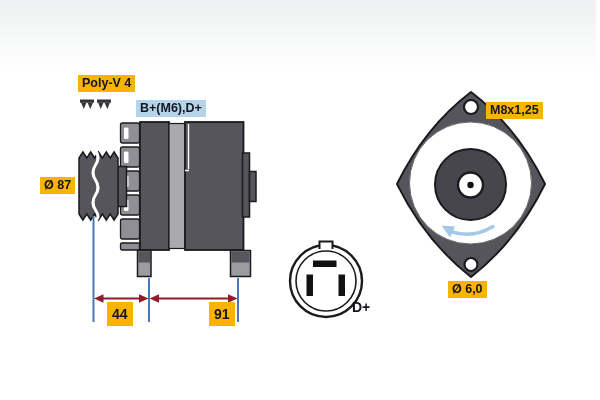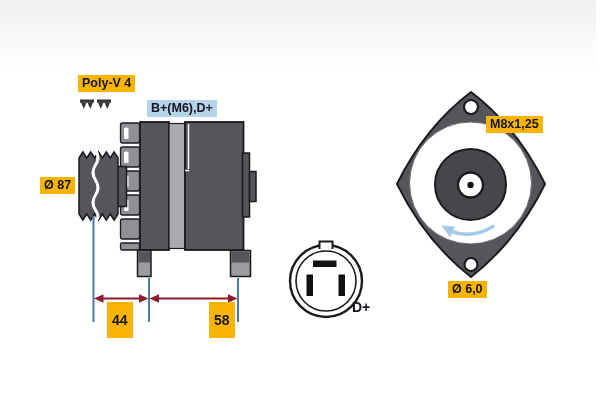--- a/index.html
+++ b/index.html
@@ -21,22 +21,22 @@
   .stage{
     position:relative;width:596px;height:400px;overflow:hidden;
     background:linear-gradient(180deg,#eef0f1 0%,#fafbfb 12%,#ffffff 18%);
   }
   .drawing{position:absolute;left:0;top:0;}
   .label{
     position:absolute;font-weight:bold;color:var(--label-text);
     font-size:12.5px;line-height:1;padding:2px 4px;white-space:nowrap;
   }
   .label.yellow{background:var(--label-bg);}
-  .label.blue{background:var(--terminal-bg);margin-left:11px;}
-  .label.dim{font-size:14px;padding:11px 5px;}
+  .label.blue{background:var(--terminal-bg);}
+  .label.dim{font-size:14px;padding:5px 5px;}
   .label.plain{background:none;font-size:14px;padding:0;}
   
   .f-dark{fill:var(--body-dark);}
   .f-mid{fill:var(--body-mid);}
   .f-light{fill:var(--body-light);}
   .f-foot{fill:var(--foot-light);}
   .f-white{fill:#ffffff;}
   .f-black{fill:#111114;}
   .s-out{stroke:var(--outline);}
   .ext{stroke:var(--ext-blue);stroke-width:2;}
@@ -146,18 +146,18 @@
       <rect x="0" y="0.5" width="14" height="3.2"></rect>
       <polygon points="1,3.5 6.5,3.5 3.8,10"></polygon>
       <polygon points="7.5,3.5 13,3.5 10.3,10"></polygon>
     </g>
   </svg>
 
   <div class="label yellow" style="left:78px;top:75px">Poly-V 4</div>
   <div class="label blue" style="left:136px;top:100px">B+(M6),D+</div>
   <div class="label yellow" style="left:40px;top:177px">Ø 87</div>
   <div class="label yellow dim" style="left:107px;top:302px">44</div>
-  <div class="label yellow dim" style="left:209px;top:302px">58</div>
-  <div class="label yellow" style="left:486px;top:116px">M8x1,25</div>
+  <div class="label yellow dim" style="left:209px;top:302px">91</div>
+  <div class="label yellow" style="left:486px;top:102px">M8x1,25</div>
   <div class="label yellow" style="left:448px;top:281px">Ø 6,0</div>
   <div class="label plain" style="left:352px;top:300px">D+</div>
 
 </div>
 
 </body></html>

